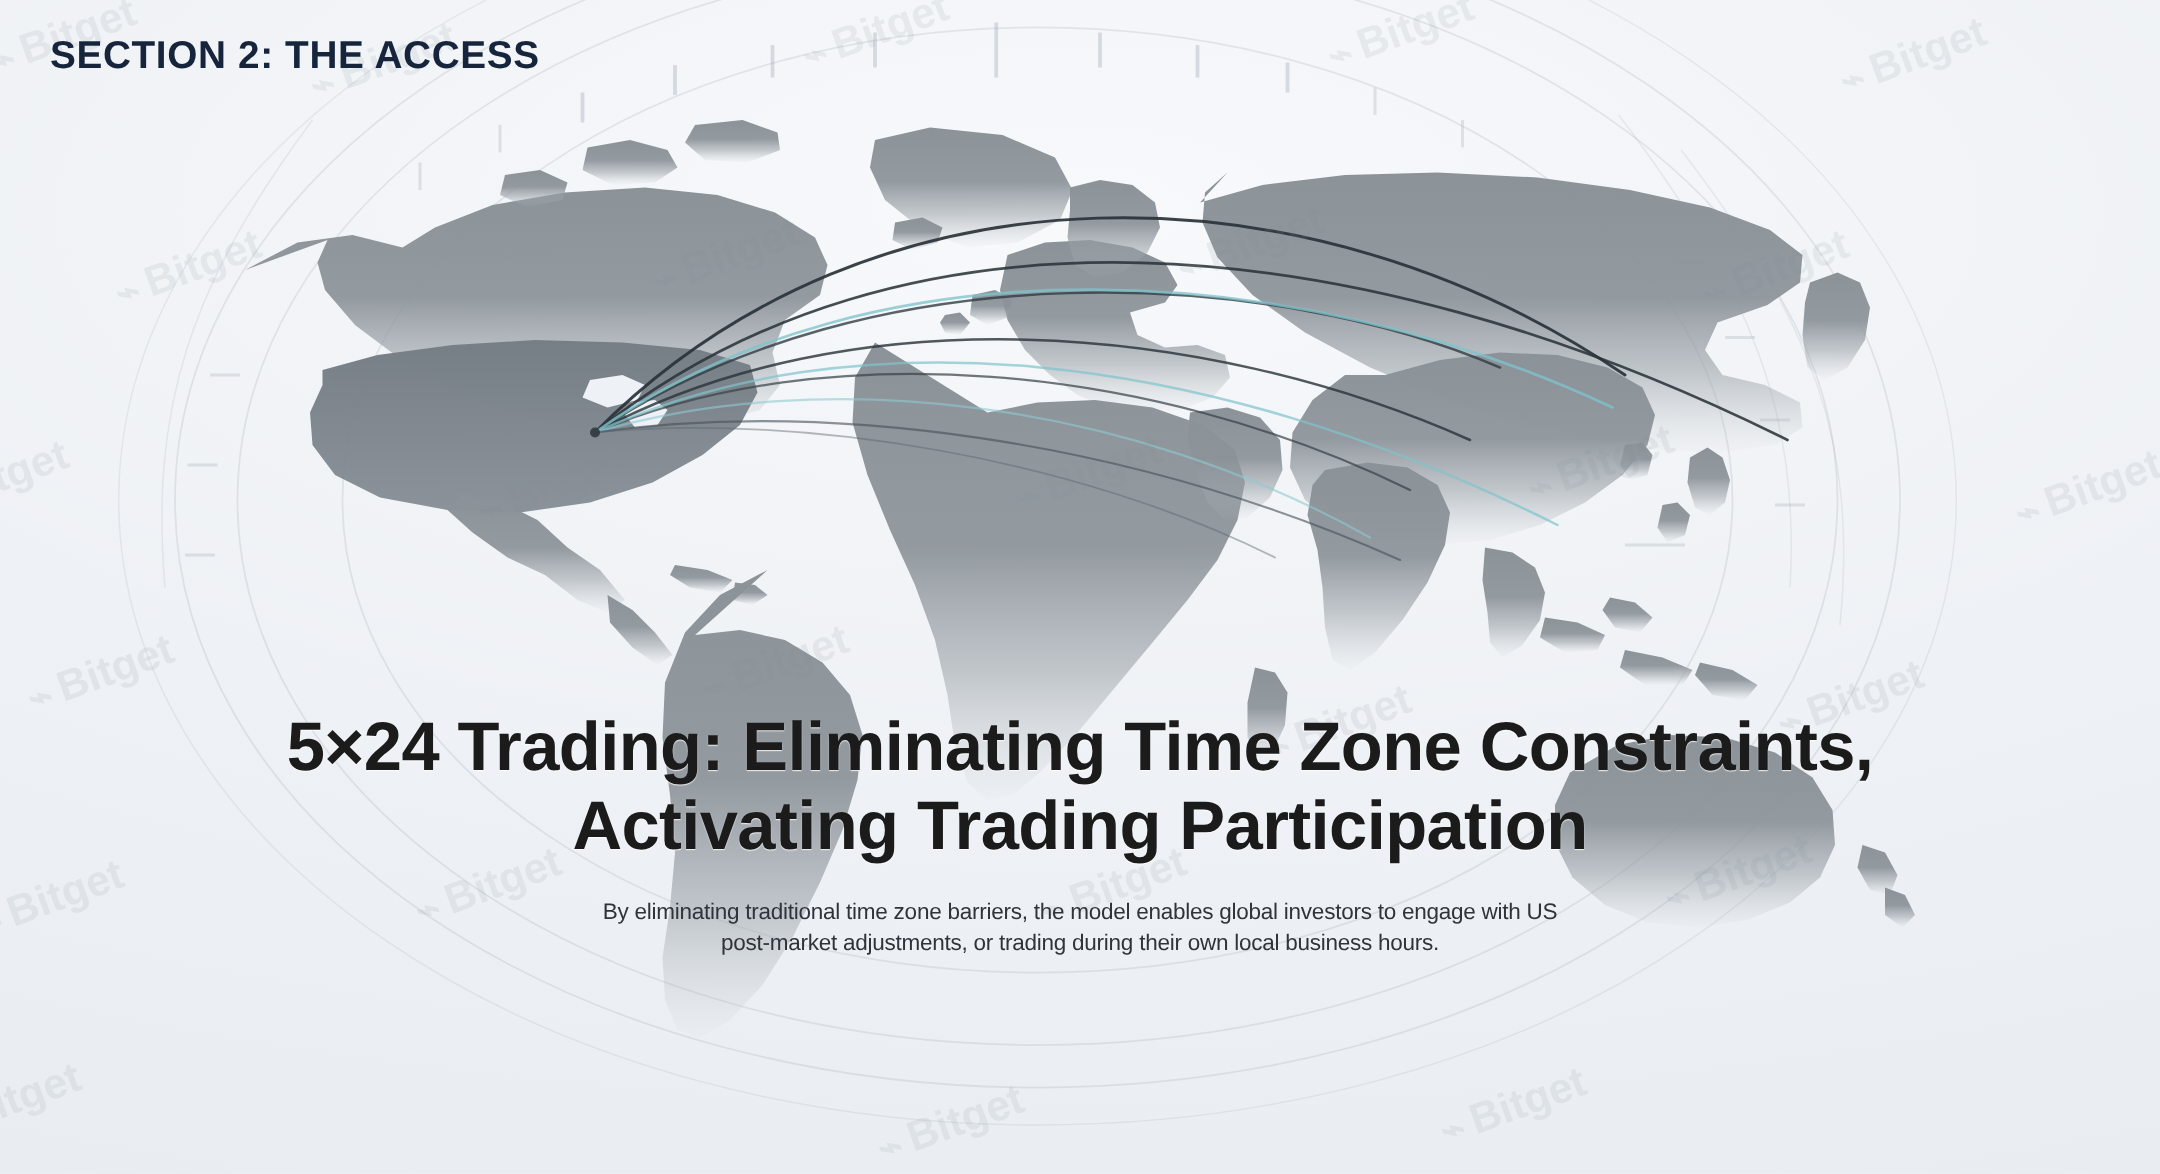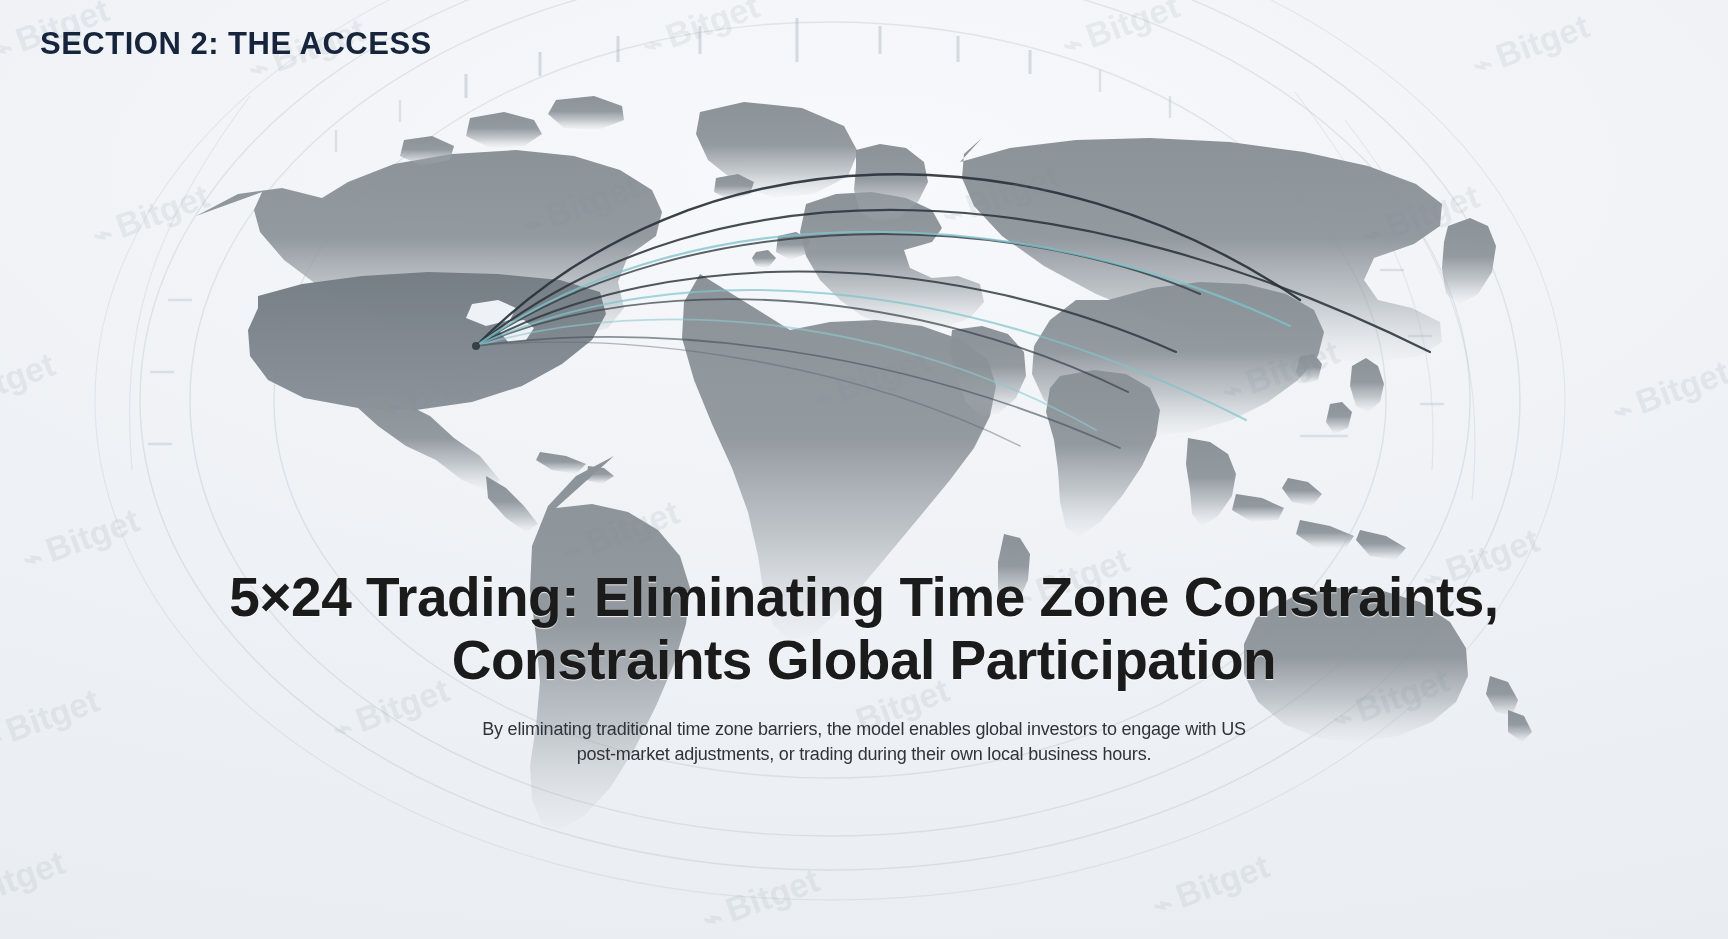--- a/index.html
+++ b/index.html
@@ -274,21 +274,21 @@
     <div class="wm" style="left:-30px;  top:858px;"><span>Bitget</span></div>
     <div class="wm" style="left:700px;  top:880px;"><span class="bmark">⌁</span><span>Bitget</span></div>
     <div class="wm" style="left:1150px; top:866px;"><span class="bmark">⌁</span><span>Bitget</span></div>
   </div>
 
   <div id="section-label">SECTION 2: THE ACCESS</div>
 
   <div id="text-block">
     <h1 id="title">
       <span class="tline">5×24 Trading: Eliminating Time Zone Constraints,</span>
-      <span class="tline">Constraints Global Participation</span>
+      <span class="tline">Activating Trading Participation</span>
     </h1>
     <p id="paragraph">
       <span class="pline">By eliminating traditional time zone barriers, the model enables global investors to engage with US</span>
       <span class="pline">post-market adjustments, or trading during their own local business hours.</span>
     </p>
   </div>
 
 </div>
 
 </body></html>

